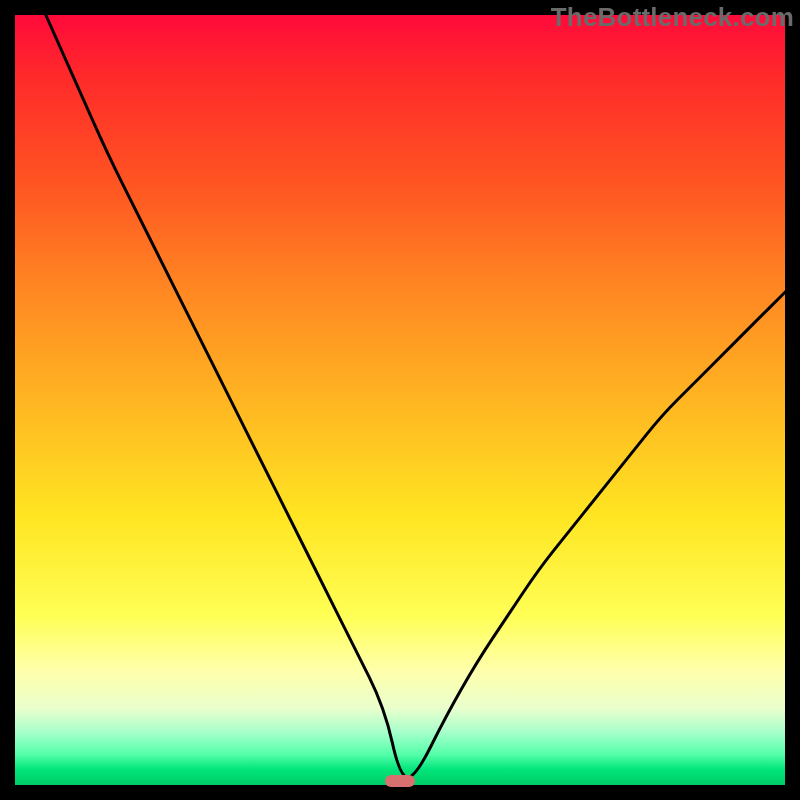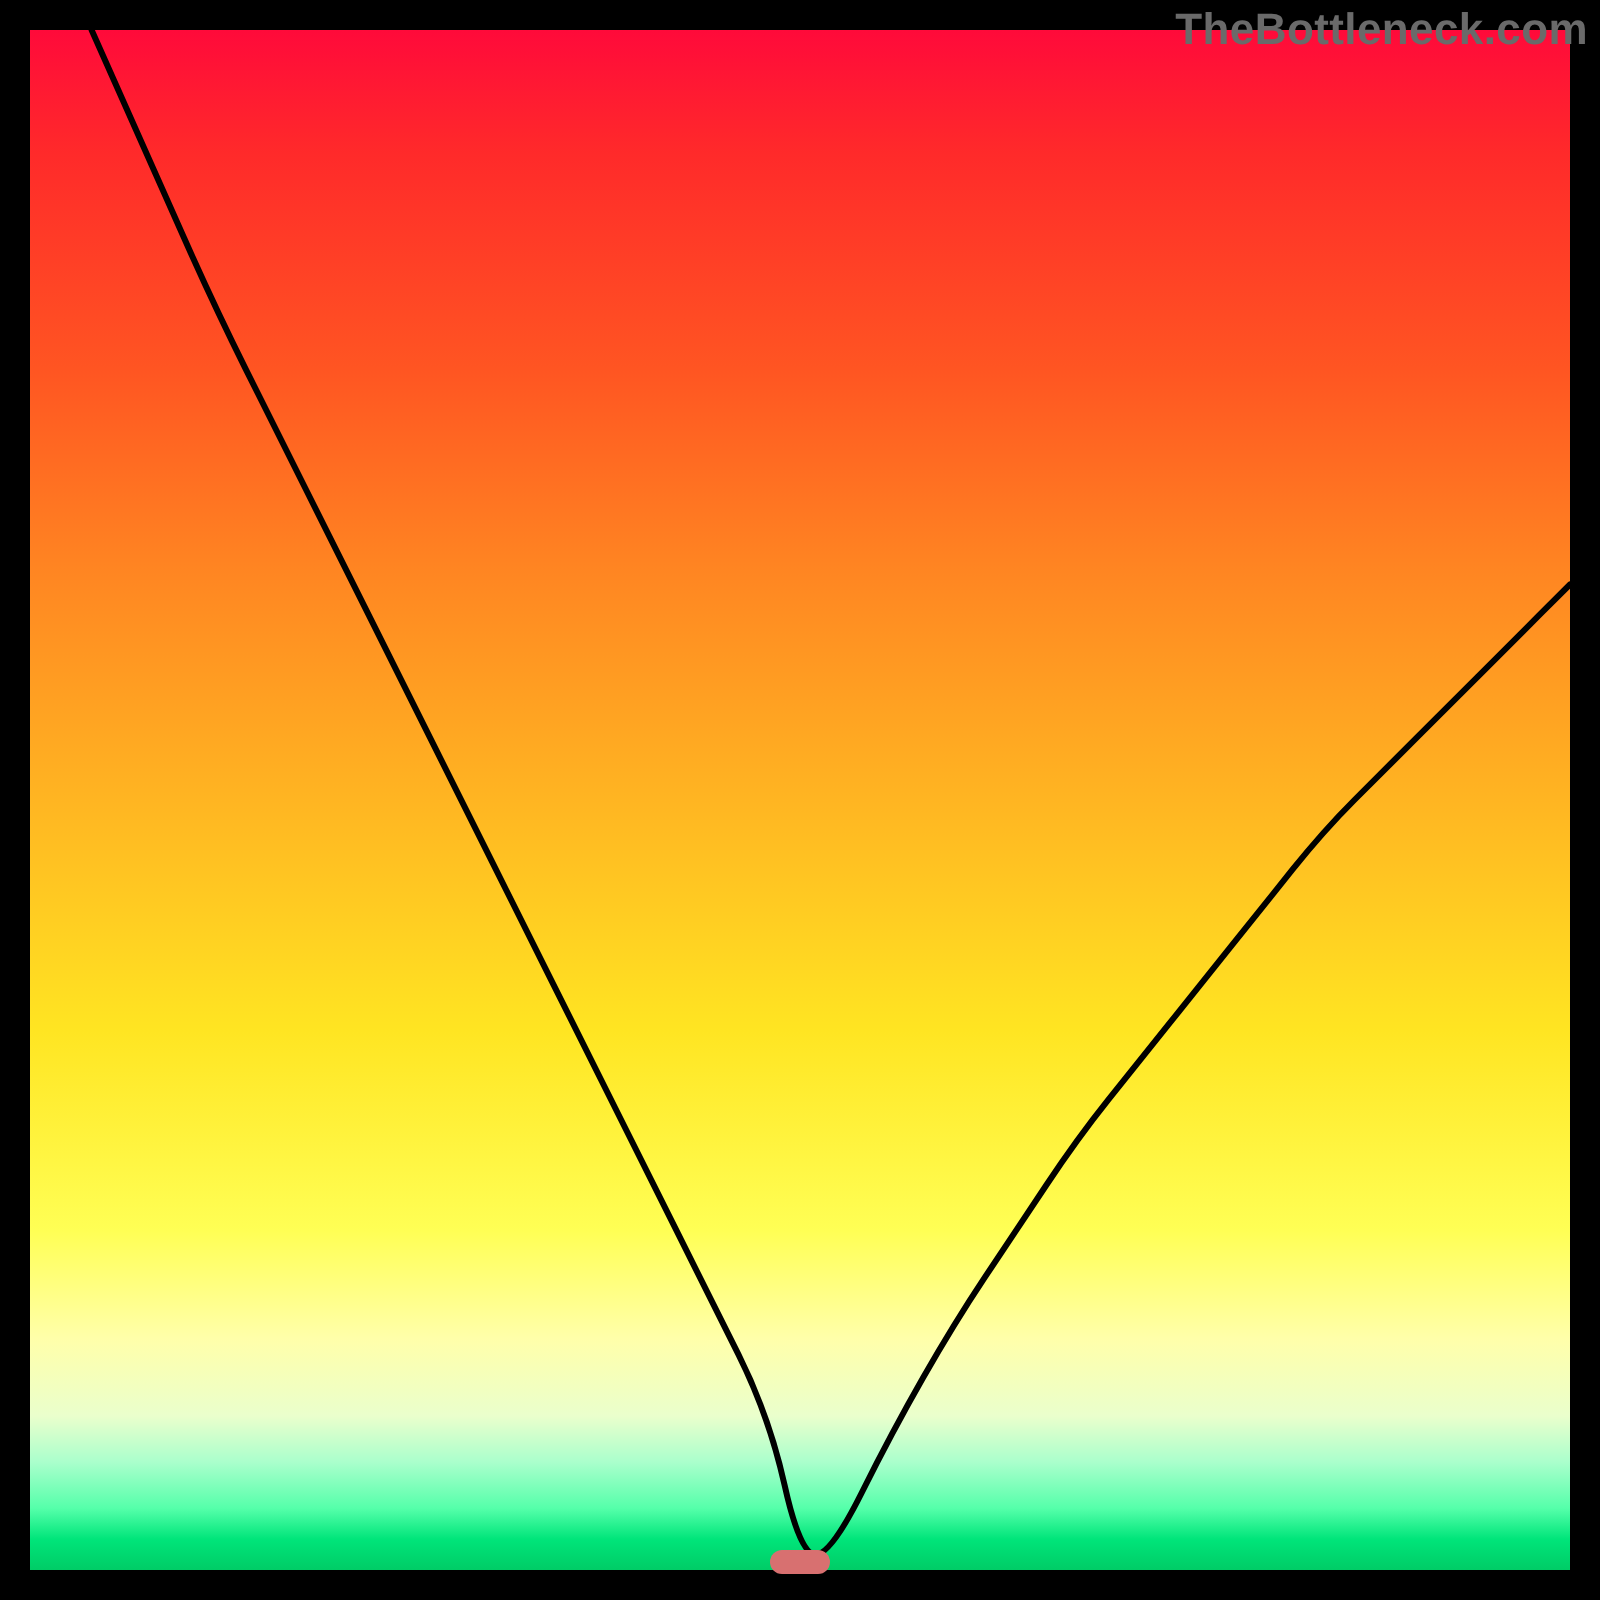--- a/index.html
+++ b/index.html
@@ -55,21 +55,21 @@
   .marker {
     position: absolute;
     background: #d87070;
     border-radius: 10px;
   }
   .watermark {
     position: absolute;
     top: 2px;
     right: 6px;
     font-family: Arial, Helvetica, sans-serif;
-    font-size: 22px;
+    font-size: 26px;
     font-weight: bold;
     color: #6a6a6a;
     letter-spacing: 0.2px;
   }
 </style>
 </head>
 <body>
 
 <div class="chart-container">
 

